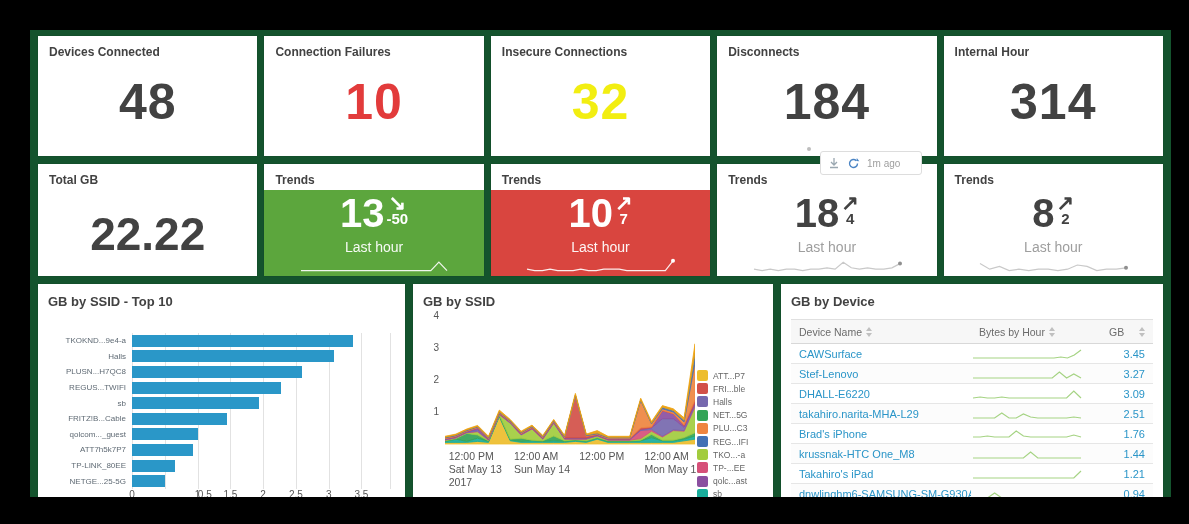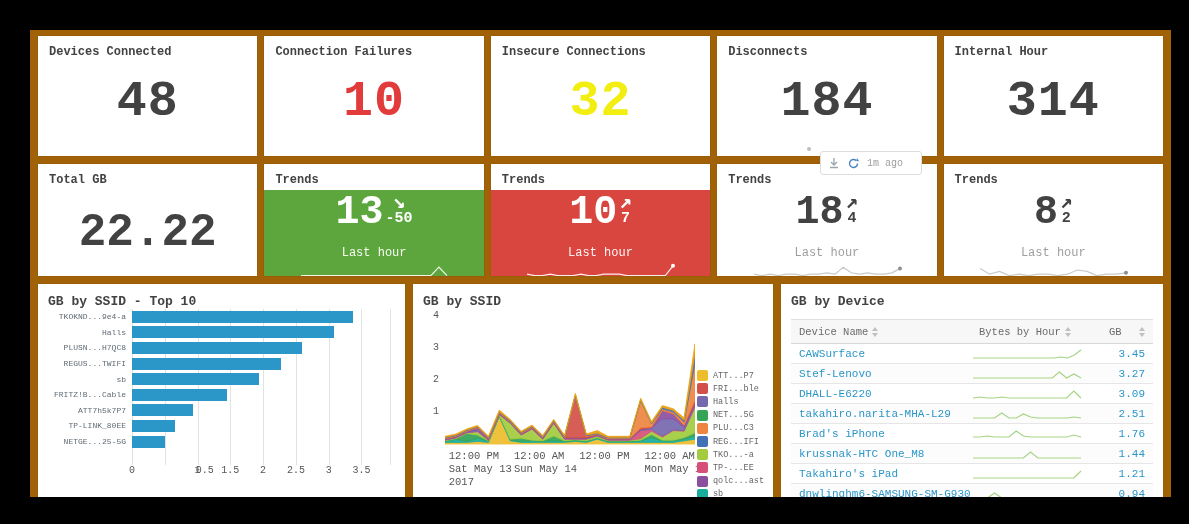--- a/index.html
+++ b/index.html
@@ -1,51 +1,51 @@
 <!DOCTYPE html>
 <html><head>
 <meta charset="utf-8">
 <style>
   html,body{margin:0;padding:0;}
   body{width:1189px;height:524px;background:#000;position:relative;overflow:hidden;
        font-family:"Liberation Sans",sans-serif;}
   .dashboard{position:absolute;left:30px;top:30px;width:1141px;height:467px;
-             background:#a16207;overflow:hidden;font-family:Liberation Mono, monospace;}
+             background:#14532d;overflow:hidden;}
   
   .row1{display:grid;grid-template-columns:repeat(5,1fr);gap:7px;margin:6px 8px 0 8px;}
   .row2{display:grid;grid-template-columns:repeat(5,1fr);gap:7px;margin:8px 8px 0 8px;}
   .tile{background:#fff;box-shadow:0 0 1px rgba(0,0,0,.25);position:relative;overflow:hidden;}
   .tile.h120{height:120px}.tile.h112{height:112px}
   .tile-label{font-size:12px;font-weight:bold;color:#424242;padding:9px 0 0 11px;}
   .kpi-value{text-align:center;font-weight:bold;font-size:50px;margin-top:14px;letter-spacing:1px;}
   .total-value{text-align:center;font-weight:bold;font-size:46px;color:#424242;margin-top:20px;}
   
   .trend-block{position:absolute;left:0;right:0;top:26px;bottom:0;display:flex;
                flex-direction:column;align-items:center;justify-content:flex-start;}
   .trend-main{display:flex;align-items:flex-start;margin-top:2px;}
   .trend-value{font-size:40px;font-weight:bold;line-height:42px;}
   .trend-side{display:flex;flex-direction:column;align-items:center;margin-left:2px;margin-top:2px;}
   .trend-arrow{font-size:21px;font-weight:bold;line-height:18px;}
   .trend-delta{font-size:15px;font-weight:bold;line-height:15px;margin-top:-1px;}
-  .trend-caption{font-size:12px;margin-top:12px;}
+  .trend-caption{font-size:14px;margin-top:5px;}
   .trend-spark{margin-top:1px;}
   
   .popup{position:absolute;left:790px;top:121px;width:86px;height:22px;background:#fff;
          border:1px solid #ddd;border-radius:3px;display:flex;align-items:center;
          gap:7px;padding:0 7px;z-index:5;}
   .popup-dot{position:absolute;left:777px;top:117px;width:4px;height:4px;border-radius:50%;
              background:#bdbdbd;z-index:5;}
   .popup .ago{font-size:10px;color:#9e9e9e;white-space:nowrap;}
   
   .row3{display:grid;grid-template-columns:367px 360px 1fr;gap:8px;margin:8px 8px 0 8px;}
   .panel{background:#fff;box-shadow:0 0 1px rgba(0,0,0,.25);height:230px;position:relative;
          padding:10px 10px 0 10px;box-sizing:border-box;}
   .panel-title{font-size:13px;font-weight:bold;color:#424242;}
   
-  .bar-plot{position:relative;margin-top:0;height:156px;}
+  .bar-plot{position:relative;margin-top:24px;height:156px;}
   .bar-grid{position:absolute;left:84px;right:4px;top:0;bottom:0;}
   .grid-v{position:absolute;top:0;bottom:0;width:1px;background:#e2e2e2;}
   .bar-row{display:flex;align-items:center;height:15.6px;position:relative;}
   .bar-label{width:78px;text-align:right;font-size:8px;color:#5f6a74;padding-right:6px;
              white-space:nowrap;overflow:hidden;}
   .bar-track{flex:1;position:relative;height:12px;margin-right:4px;}
   .bar{position:absolute;left:0;top:0;height:12px;}
   .bar-axis{position:relative;margin-left:84px;margin-right:4px;height:16px;}
   .bar-axis span{position:absolute;font-size:10px;color:#555;transform:translateX(-50%);}
   
@@ -247,20 +247,26 @@
                 <div class="bar" style="width:48.860759493670884%;background:#2a97c8"></div>
               </div>
             </div>
             <div class="bar-row">
               <div class="bar-label">FRITZ!B...Cable</div>
               <div class="bar-track">
                 <div class="bar" style="width:36.70886075949367%;background:#2a97c8"></div>
               </div>
             </div>
             <div class="bar-row">
+              <div class="bar-label">qolcom..._guest</div>
+              <div class="bar-track">
+                <div class="bar" style="width:25.316455696202528%;background:#2a97c8"></div>
+              </div>
+            </div>
+            <div class="bar-row">
               <div class="bar-label">ATT7h5k7P7</div>
               <div class="bar-track">
                 <div class="bar" style="width:23.544303797468356%;background:#2a97c8"></div>
               </div>
             </div>
             <div class="bar-row">
               <div class="bar-label">TP-LINK_80EE</div>
               <div class="bar-track">
                 <div class="bar" style="width:16.455696202531644%;background:#2a97c8"></div>
               </div>

